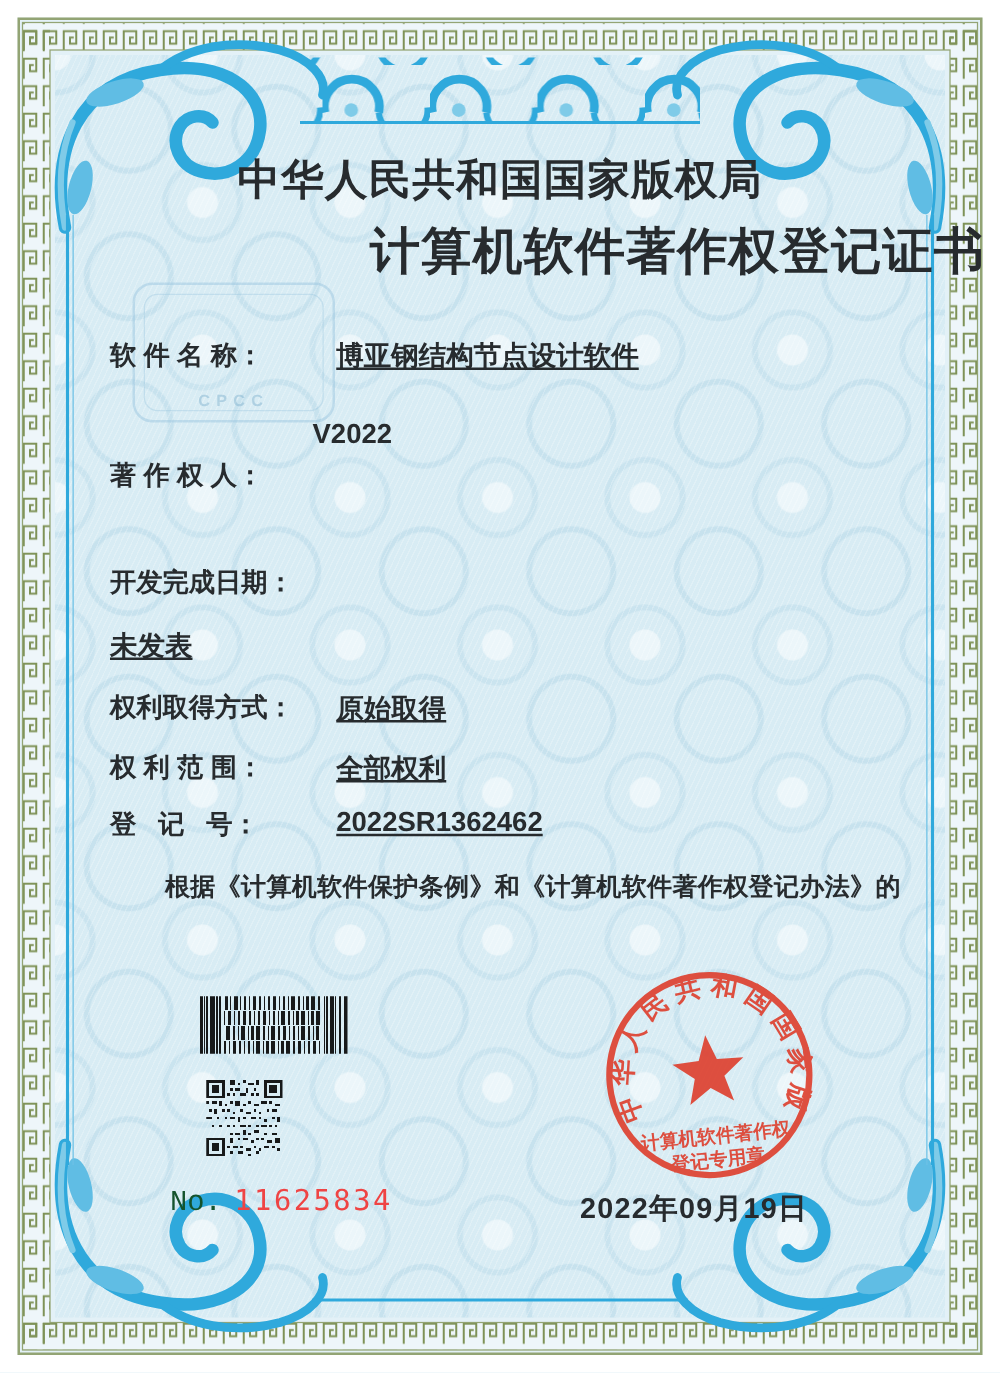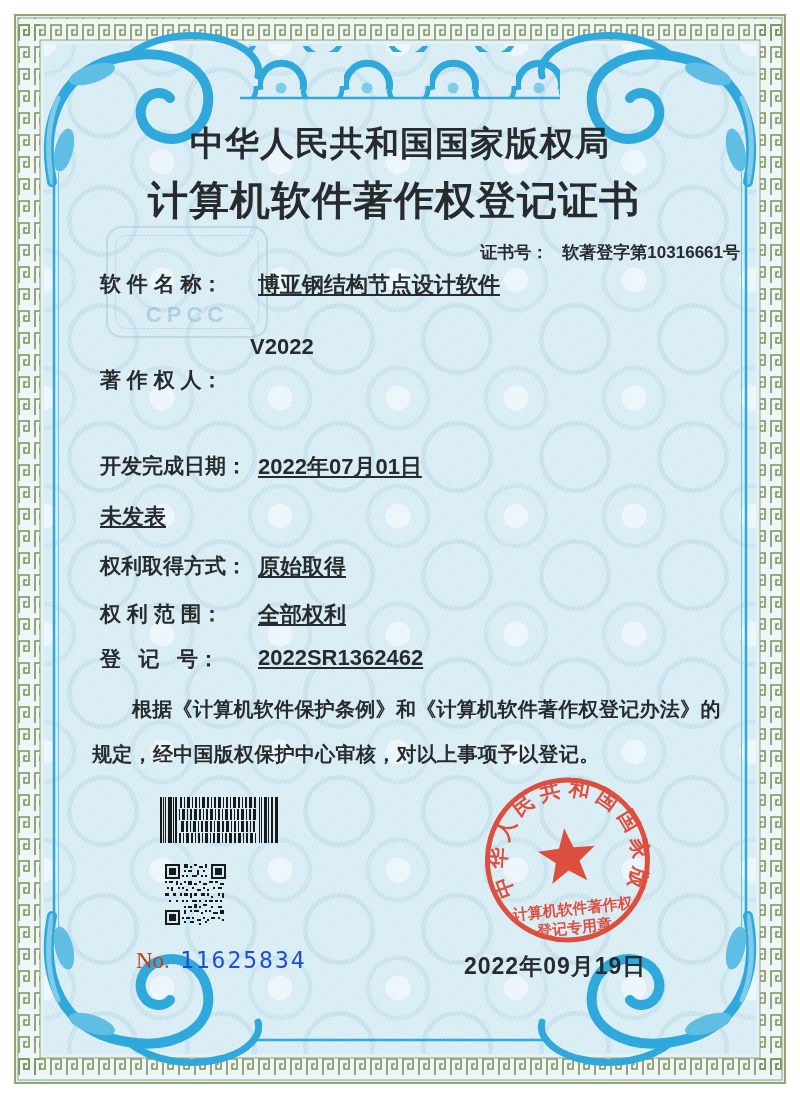--- a/index.html
+++ b/index.html
@@ -31,55 +31,55 @@
   .deco { position:absolute; left:0; top:0; width:800px; height:1098px; pointer-events:none; }
 
   .abs { position:absolute; }
   .txt { color:#272b2e; font-weight:bold; }
 
   .authority {
     left:0; right:0; top:121px; text-align:center;
     font-size:34px; letter-spacing:1px;
   }
   .cert-title {
-    left:0; right:12px; top:173px; text-align:center;
+    left:0; right:12px; top:173px; text-align:right;
     font-size:40px; letter-spacing:1px;
   }
   .cert-no {
     top:241px; right:60px; font-size:17px;
   }
   .cert-no .gap { display:inline-block; width:14px; }
 
-  .row { left:100px; width:650px; display:flex; }
+  .row { left:88px; width:650px; display:flex;gap:23px; }
   .flabel { display:inline-block; width:158px; font-size:21px; white-space:pre; flex:0 0 158px; }
   .fvalue { font-size:22px; white-space:nowrap;text-decoration:underline; }
   .cont-line { left:250px; font-size:22px; white-space:nowrap; }
 
   .statement-line { left:92px; width:652px; font-size:20px; letter-spacing:.3px; white-space:nowrap; }
   .indent { text-indent:2em;font-family:Liberation Serif, serif; }
 
   .emboss {
     left:106px; top:226px; width:158px; height:108px;
     border:2px solid rgba(150,195,222,.45); border-radius:16px;
   }
   .emboss::before {
     content:""; position:absolute; left:7px; top:7px; right:7px; bottom:7px;
     border:1px solid rgba(150,195,222,.35); border-radius:11px;
   }
   .emboss-label {
     position:absolute; left:0; right:0; bottom:8px; text-align:center;
-    color:rgba(125,175,205,.45); font-size:22px; font-weight:bold; letter-spacing:5px;
+    color:rgba(125,175,205,.45); font-size:13px; font-weight:bold; letter-spacing:5px;
   }
 
   .barcode { left:160px; top:797px; width:118px; height:46px; }
   .qrcode  { left:165px; top:864px; width:61px; height:61px; }
 
   .serial { left:136px; top:947px; font-size:23px; }
-  .serial .no { font-family:Liberation Serif, serif; color:#c2410c; }
-  .serial .num { font-family:"DejaVu Sans Mono", monospace; color:#1d4ed8; letter-spacing:2px; margin-left:10px; }
+  .serial .no { font-family:Liberation Mono, monospace; color:#14532d; }
+  .serial .num { font-family:"DejaVu Sans Mono", monospace; color:#ef4444; letter-spacing:2px; margin-left:10px; }
 
   .issue-date { left:464px; top:951px; font-size:23px; letter-spacing:1px; }
 
   .seal { left:466px; top:763px; width:204px; height:212px; }
 </style>
 </head>
 <body>
 
 <div class="page">
 
@@ -132,37 +132,33 @@
     </g>
   </svg>
 
   <div class="abs emboss">
     <div class="emboss-label">CPCC</div>
   </div>
 
   <div class="abs txt authority">中华人民共和国国家版权局</div>
   <div class="abs txt cert-title">计算机软件著作权登记证书</div>
 
-  <div class="abs txt cert-no">
-    <span>证书号：</span><span class="gap"></span><span>软著登字第10316661号</span>
-  </div>
 
   <div class="abs txt row" style="top:270px">
     <span class="flabel">软 件 名 称：</span>
     <span class="fvalue">博亚钢结构节点设计软件</span>
   </div>
   <div class="abs txt cont-line" style="top:334px">V2022</div>
 
   <div class="abs txt row" style="top:366px">
     <span class="flabel">著 作 权 人：</span>
   </div>
 
   <div class="abs txt row" style="top:452px">
     <span class="flabel">开发完成日期：</span>
-    <span class="fvalue">2022年07月01日</span>
   </div>
 
   <div class="abs txt row" style="top:502px">
     <span class="fvalue">未发表</span>
   </div>
 
   <div class="abs txt row" style="top:552px">
     <span class="flabel">权利取得方式：</span>
     <span class="fvalue">原始取得</span>
   </div>
@@ -171,21 +167,20 @@
     <span class="flabel">权 利 范 围：</span>
     <span class="fvalue">全部权利</span>
   </div>
 
   <div class="abs txt row" style="top:645px">
     <span class="flabel">登   记   号：</span>
     <span class="fvalue">2022SR1362462</span>
   </div>
 
   <div class="abs txt statement-line indent" style="top:696px">根据《计算机软件保护条例》和《计算机软件著作权登记办法》的</div>
-  <div class="abs txt statement-line" style="top:741px">规定，经中国版权保护中心审核，对以上事项予以登记。</div>
 
   <svg class="abs barcode" viewBox="0 0 118 46" shape-rendering="crispEdges" aria-hidden="true">
     <g fill="#17191a">
       <path d="M0 0h2v46H0z M3 0h1v46H3z M5 0h1v46H5z M8 0h4v46H8z M13 0h1v46h-1z M15 0h2v46h-2z"></path>
       <path d="M20 0h2v11h-2z M24 0h1v11h-1z M27 0h3v11h-3z M32 0h1v11h-1z M35 0h2v11h-2z M39 0h1v11h-1z M42 0h3v11h-3z M47 0h2v11h-2z M51 0h1v11h-1z M54 0h2v11h-2z M58 0h3v11h-3z M63 0h1v11h-1z M66 0h2v11h-2z M70 0h1v11h-1z M73 0h3v11h-3z M78 0h2v11h-2z M82 0h1v11h-1z M85 0h2v11h-2z M89 0h3v11h-3z M94 0h2v11h-2z"></path>
       <path d="M19 12h1v11h-1z M22 12h3v11h-3z M27 12h1v11h-1z M30 12h2v11h-2z M34 12h3v11h-3z M39 12h2v11h-2z M43 12h1v11h-1z M46 12h2v11h-2z M50 12h3v11h-3z M55 12h1v11h-1z M58 12h2v11h-2z M62 12h1v11h-1z M65 12h3v11h-3z M70 12h2v11h-2z M74 12h1v11h-1z M77 12h2v11h-2z M81 12h3v11h-3z M86 12h1v11h-1z M89 12h2v11h-2z M93 12h3v11h-3z"></path>
       <path d="M21 24h3v11h-3z M26 24h2v11h-2z M30 24h1v11h-1z M33 24h3v11h-3z M38 24h1v11h-1z M41 24h2v11h-2z M45 24h3v11h-3z M50 24h2v11h-2z M54 24h1v11h-1z M57 24h3v11h-3z M62 24h2v11h-2z M66 24h3v11h-3z M71 24h1v11h-1z M74 24h2v11h-2z M78 24h1v11h-1z M81 24h3v11h-3z M86 24h2v11h-2z M90 24h1v11h-1z M93 24h2v11h-2z"></path>
       <path d="M19 36h2v10h-2z M23 36h1v10h-1z M26 36h3v10h-3z M31 36h2v10h-2z M35 36h1v10h-1z M38 36h2v10h-2z M42 36h1v10h-1z M45 36h3v10h-3z M50 36h1v10h-1z M53 36h2v10h-2z M57 36h3v10h-3z M62 36h1v10h-1z M65 36h2v10h-2z M69 36h3v10h-3z M74 36h2v10h-2z M78 36h3v10h-3z M83 36h1v10h-1z M86 36h2v10h-2z M90 36h3v10h-3z M95 36h1v10h-1z"></path>
       <path d="M99 0h1v46h-1z M101 0h1v46h-1z M104 0h3v46h-3z M108 0h1v46h-1z M111 0h2v46h-2z M115 0h3v46h-3z"></path>
     </g>

